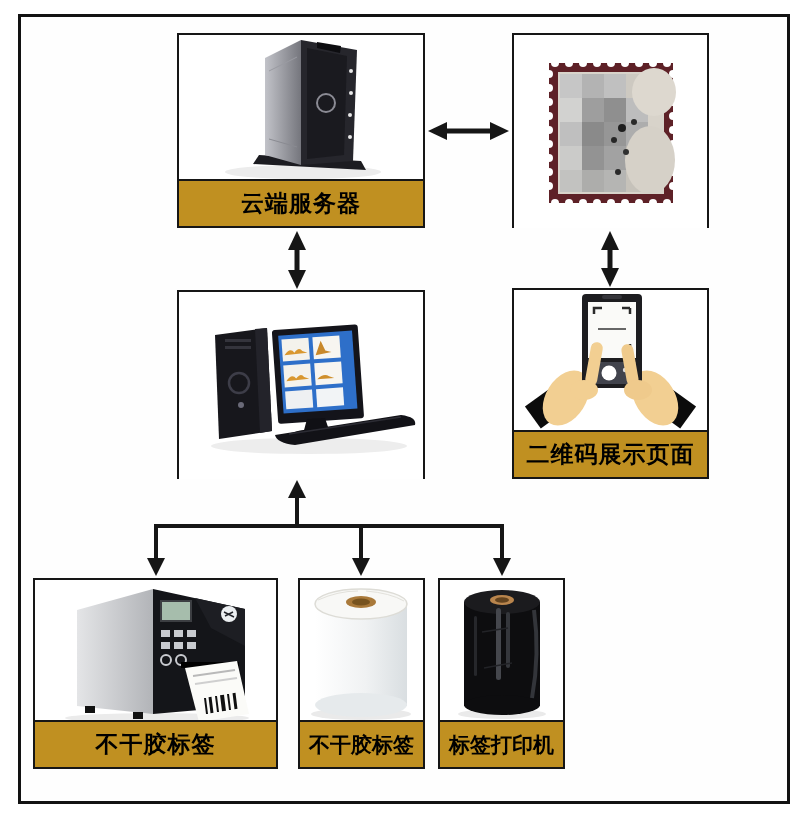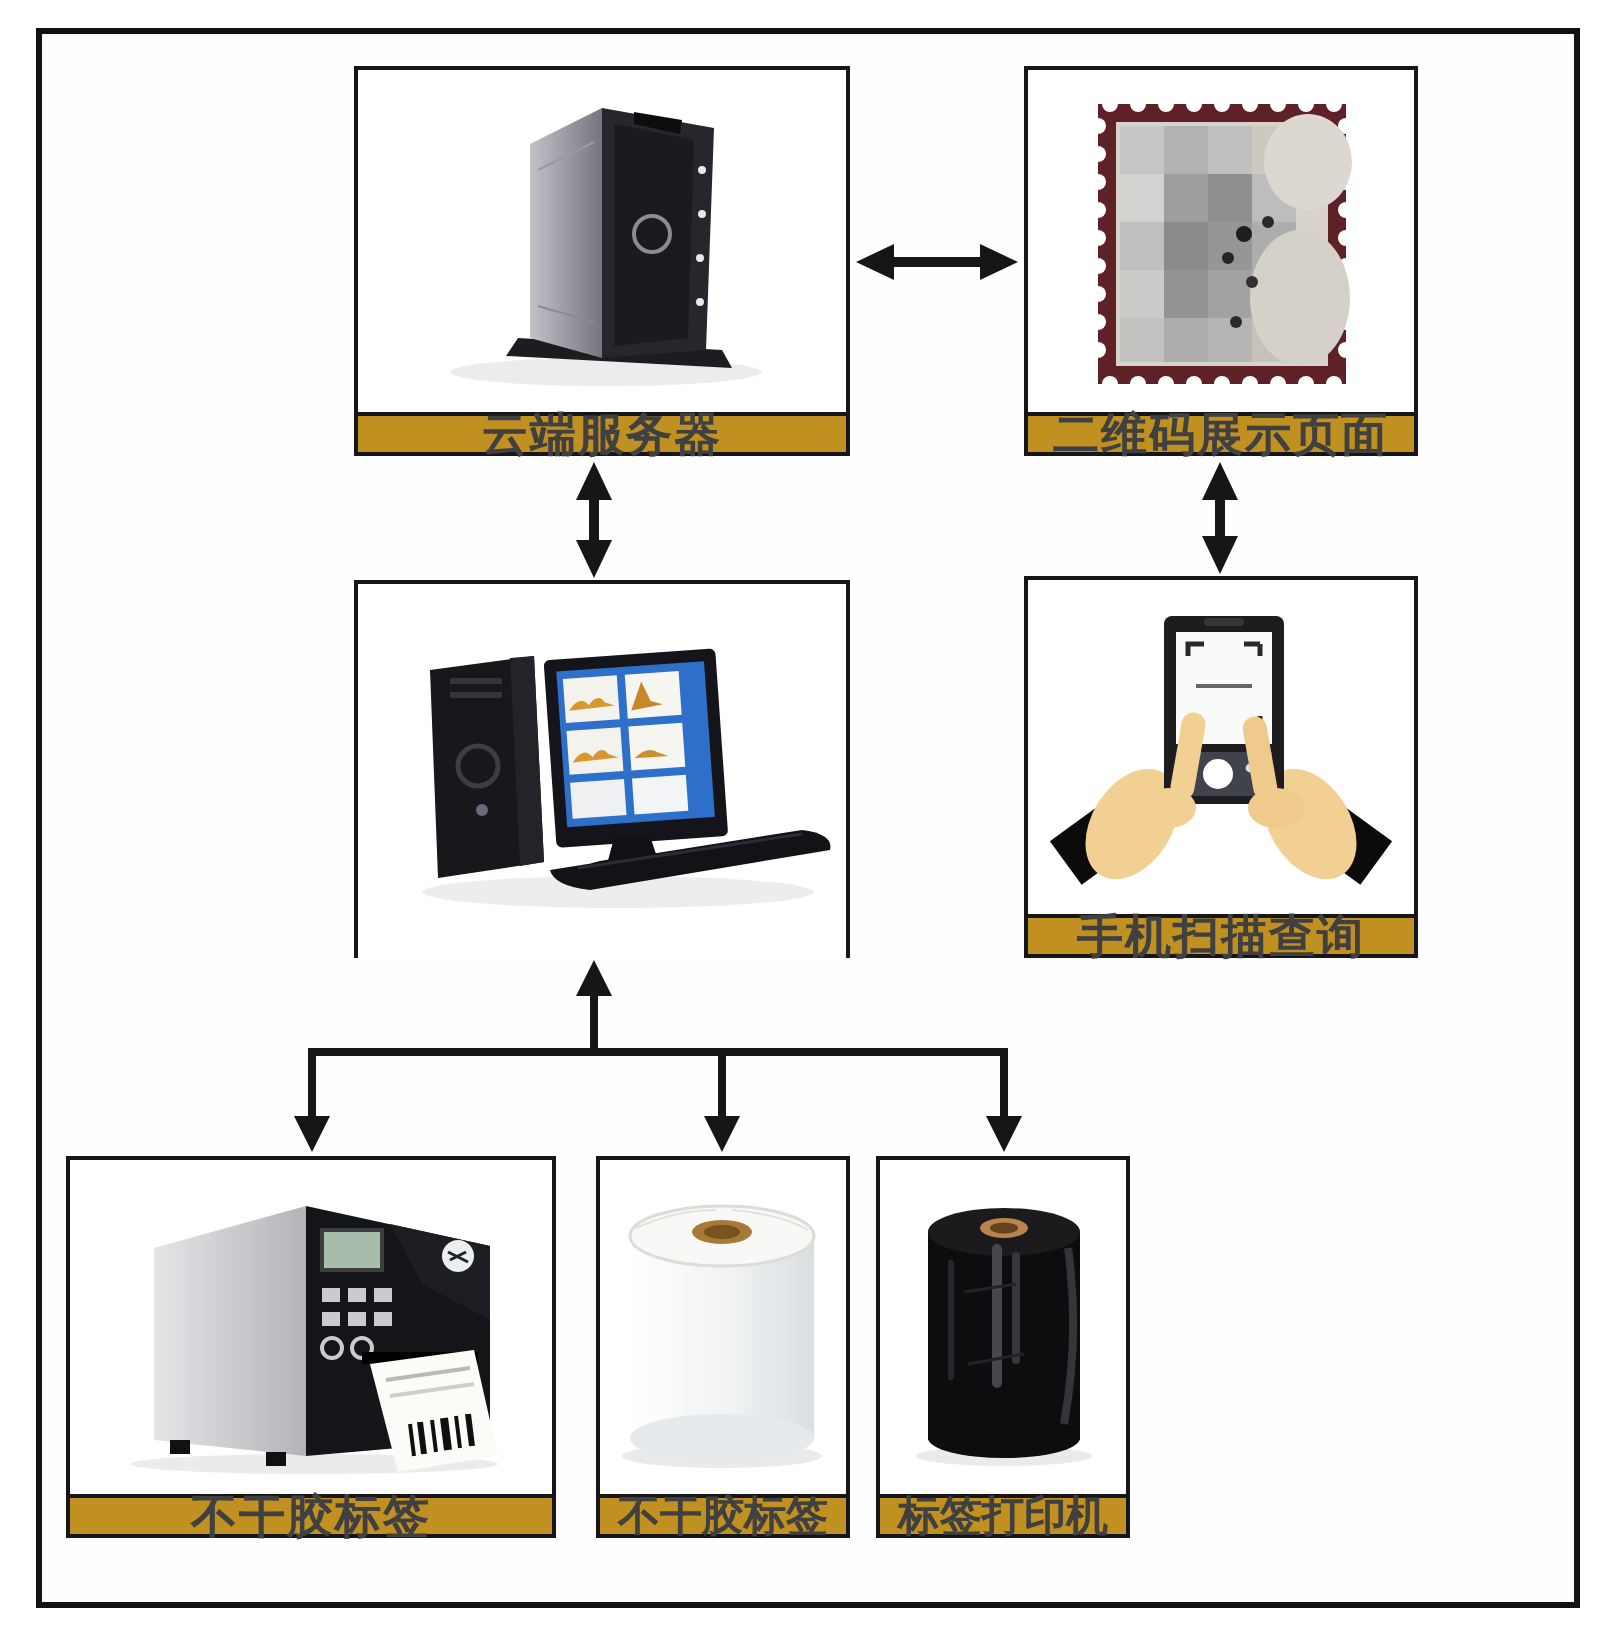--- a/index.html
+++ b/index.html
@@ -11,23 +11,23 @@
     position:absolute;left:18px;top:14px;width:766px;height:784px;
     border:3px solid #121212;background:#fefefe;
   }
   .node{position:absolute;display:flex;flex-direction:column;}
   .imgbox{
     flex:1;border:2px solid #161616;border-bottom:none;background:#ffffff;
     display:flex;align-items:center;justify-content:center;overflow:hidden;
   }
   .imgbox svg{display:block;}
   .labelbar{
-    height:22px;border:2px solid #161616;background:#c09021;
+    height:49px;border:2px solid #161616;background:#c09021;
     display:flex;align-items:center;justify-content:center;
-    font-size:23px;font-weight:bold;color:#404040;letter-spacing:1px;
+    font-size:23px;font-weight:bold;color:#000000;letter-spacing:1px;
     box-sizing:border-box;
   }
   .labelbar.small{font-size:21px;letter-spacing:0;}
   .arrows{position:absolute;left:0;top:0;pointer-events:none;}
 </style>
 </head>
 <body>
 
 <div class="frame"></div>
 
@@ -125,21 +125,20 @@
       </g>
       <ellipse cx="140" cy="36" rx="22" ry="24" fill="#ddd8cf"></ellipse>
       <ellipse cx="136" cy="104" rx="25" ry="34" fill="#d6d1c8"></ellipse>
       <circle cx="108" cy="72" r="4" fill="#1e1e1e"></circle>
       <circle cx="120" cy="66" r="3" fill="#2a2a2a"></circle>
       <circle cx="100" cy="84" r="3" fill="#262626"></circle>
       <circle cx="112" cy="96" r="3" fill="#303030"></circle>
       <circle cx="104" cy="116" r="3" fill="#2a2a2a"></circle>
     </svg>
   </div>
-  <div class="labelbar">二维码展示页面</div>
 </div>
 
 <div class="node" style="left:177px;top:290px;width:248px;height:189px">
   <div class="imgbox">
     <svg width="244" height="146" viewBox="0 0 244 146">
       <ellipse cx="130" cy="133" rx="98" ry="8" fill="#ededed"></ellipse>
       <polygon points="36,22 88,15 93,118 40,126" fill="#17171c"></polygon>
       <polygon points="76,16 88,15 93,118 81,120" fill="#23232a"></polygon>
       <rect x="46" y="26" width="26" height="3" fill="#34343c"></rect>
       <rect x="46" y="33" width="26" height="3" fill="#34343c"></rect>
@@ -186,21 +185,21 @@
       <rect x="88" y="9" width="20" height="4" rx="2" fill="#35353a"></rect>
       <rect x="74" y="76" width="48" height="22" fill="#41434c"></rect>
       <circle cx="95" cy="87" r="7.5" fill="#ffffff"></circle>
       <circle cx="111" cy="84" r="2.2" fill="#dddddd"></circle>
       <rect x="74" y="56" width="12" height="44" rx="6" fill="#f2cf92" transform="rotate(10 80 78)"></rect>
       <rect x="110" y="58" width="12" height="42" rx="6" fill="#efca8c" transform="rotate(-10 116 79)"></rect>
       <ellipse cx="70" cy="104" rx="14" ry="10" fill="#f2cf92"></ellipse>
       <ellipse cx="124" cy="104" rx="14" ry="10" fill="#efca8c"></ellipse>
     </svg>
   </div>
-  <div class="labelbar">手机扫描查询</div>
+  <div class="labelbar">二维码展示页面</div>
 </div>
 
 <div class="node" style="left:33px;top:578px;width:245px;height:191px">
   <div class="imgbox">
     <svg width="241" height="148" viewBox="0 0 241 148">
       <defs>
         <linearGradient id="prnSide" x1="0" y1="0" x2="1" y2="0">
           <stop offset="0" stop-color="#e4e5e7"></stop>
             <stop offset="1" stop-color="#b2b4b8"></stop>
         </linearGradient>

